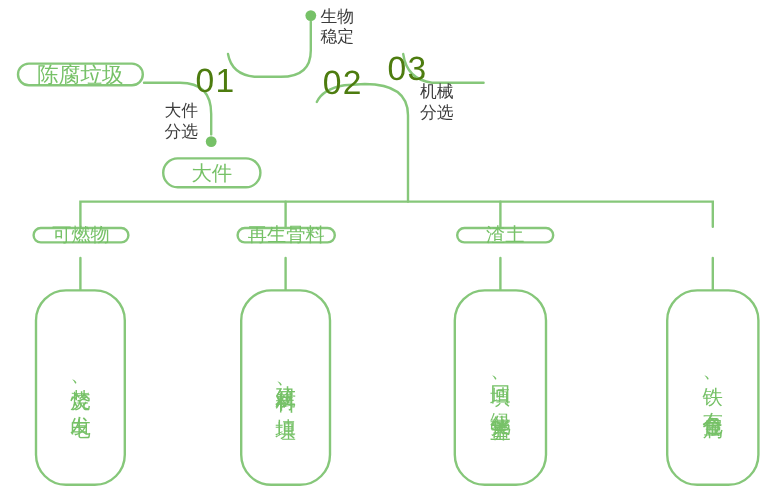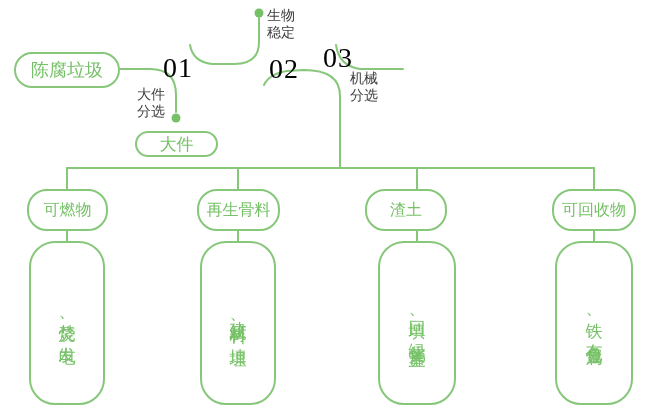--- a/index.html
+++ b/index.html
@@ -7,38 +7,39 @@
     position:relative;width:648px;height:416px;background:#ffffff;overflow:hidden;
     font-family:"Liberation Sans","DejaVu Sans",sans-serif;
   }
   .connectors{position:absolute;left:0;top:0;width:648px;height:416px;}
 
   .pill{
     position:absolute;box-sizing:border-box;border:2px solid #86C77A;border-radius:20px;
     color:#76C167;display:flex;align-items:center;justify-content:center;
     background:#fff;white-space:nowrap;
   }
-  .pill-source{left:14px;top:52px;width:106px;height:36px;font-size:18px;}
+  .pill-source{left:14px;top:52px;width:106px;height:20px;font-size:18px;}
   .pill-out{left:135px;top:131px;width:83px;height:26px;font-size:17px;}
-  .pill-cat{top:189px;height:42px;font-size:16px;}
+  .pill-cat{top:189px;height:14px;font-size:16px;}
   .pill-c1{left:27px;width:81px;}
   .pill-c2{left:197px;width:83px;}
-  .pill-c3{left:365px;width:82px;}
+  .pill-c3{left:380px;width:82px;}
   .pill-c4{left:552px;width:84px;}
 
   .stage-num{
-    position:absolute;color:#000000;font-size:28px;line-height:28px;letter-spacing:1px;font-family:Liberation Serif, serif;
+    position:absolute;color:#4d7c0f;font-size:28px;line-height:28px;letter-spacing:1px;
   }
   .num-1{left:163px;top:54px;}
   .num-2{left:241px;top:55px;margin-left:28px;}
   .num-3{left:323px;top:44px;}
 
   .stage-label{
     position:absolute;color:#3C3C3C;font-size:14px;line-height:17px;
     white-space:pre-line;
+    font-family:Liberation Mono, monospace;
   }
   .label-bulky{left:137px;top:86px;}
   .label-bio{left:267px;top:7px;}
   .label-mech{left:350px;top:70px;}
 
   .detail-box{
     position:absolute;top:241px;height:164px;box-sizing:border-box;
     border:2px solid #86C77A;border-radius:26px;background:#fff;
     display:flex;align-items:center;justify-content:center;
   }
@@ -115,20 +116,17 @@
     <span class="vtext">建筑材料、填埋</span>
   </div>
 
   <div class="pill pill-cat pill-c3">
     <span>渣土</span>
   </div>
   <div class="detail-box box-c3">
     <span class="vtext">回填、绿化营养土</span>
   </div>
 
-  <div class="pill pill-cat pill-c4">
-    <span>可回收物</span>
-  </div>
   <div class="detail-box box-c4">
     <span class="vtext">铁、有色金属</span>
   </div>
 
 </div>
 
 </body></html>

